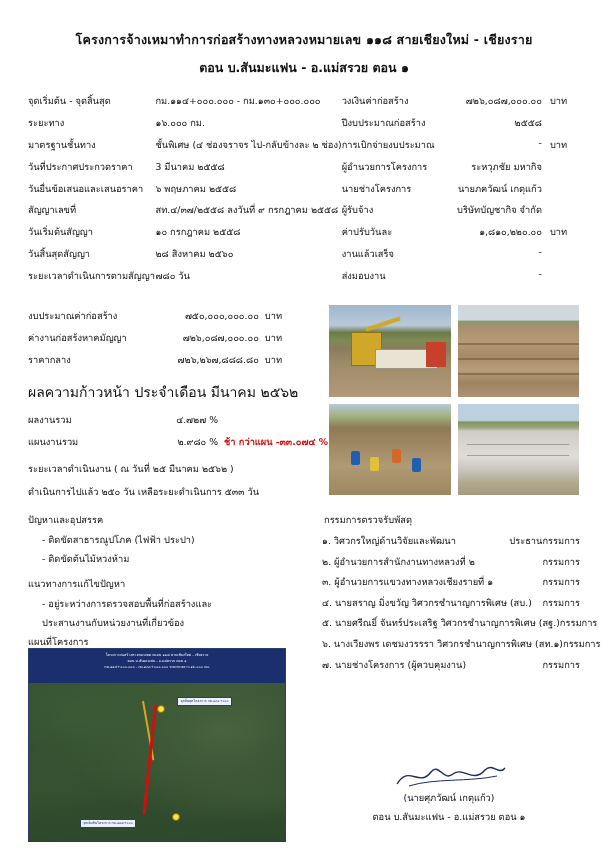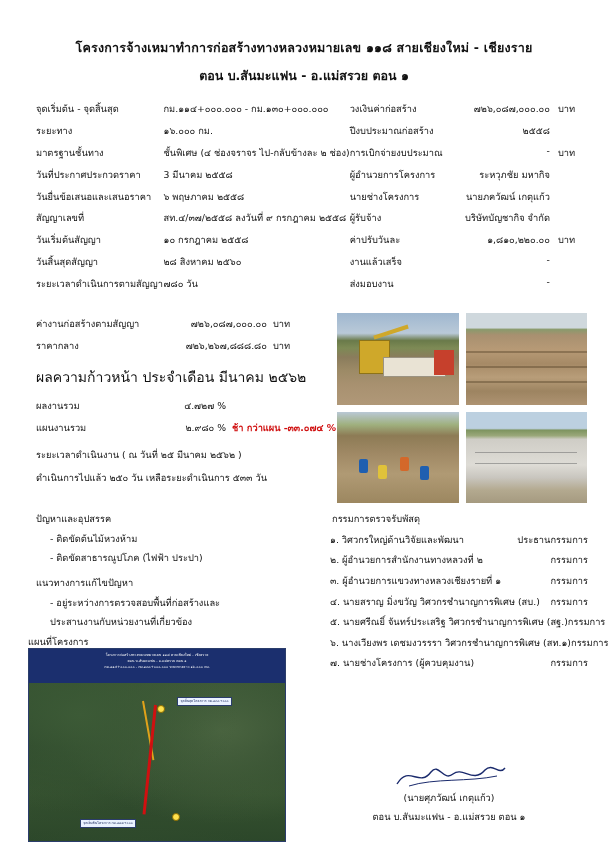--- a/index.html
+++ b/index.html
@@ -12,21 +12,21 @@
     height: 864px;
     font-family: "DejaVu Sans", "Liberation Sans", sans-serif;
     color: #111111;
     position: relative;
     overflow: hidden;
   }
   .page {
     position: relative;
     width: 608px;
     height: 763px;
-    padding: 8px;
+    padding: 0;
     box-sizing: border-box;
   }
   .title-block {
     text-align: center;
     padding-top: 30px;
   }
   .title-line1 {
     font-size: 12.5px;
     font-weight: bold;
     letter-spacing: 0.2px;
@@ -141,21 +141,21 @@
       linear-gradient(to bottom, #bcd0e0 0%, #bcd0e0 18%, #7e9460 20%, #9aa87a 26%,
         #cfcdc6 30%, #dedcd6 58%, #c9c6bf 72%, #b3a98f 86%, #a59a80 100%);
   }
   .ph4 .lane {
     position: absolute; left: 8%; right: 8%; top: 40%; height: 1px; background: rgba(120,120,120,.6);
   }
 
   
   .lower {
     position: relative;
-    margin: 26px 28px 0 28px;
+    margin: 13px 28px 0 28px;
     width: 552px;
     font-size: 9.3px;
   }
   .lower-left {
     width: 290px;
     float: left;
   }
   .lower-right {
     width: 262px;
     float: right;
@@ -327,21 +327,26 @@
           <td class="c-v3" style="text-align:right;padding-right:8px">-</td>
           <td class="c-unit"></td>
         </tr>
       </tbody>
   </table>
 
   <div class="mid">
     <table class="budget-table">
       <tbody id="budget-body">
           <tr>
-            <td class="b-label">ค่างานก่อสร้างตามสัญญา</td>
+            <td class="b-label">งบประมาณค่าก่อสร้าง</td>
+            <td class="b-val" style="text-align:right;padding-right:6px">๗๕๐,๐๐๐,๐๐๐.๐๐</td>
+            <td class="b-unit">บาท</td>
+          </tr>
+          <tr>
+            <td class="b-label">ค่างานก่อสร้งหาคมัญญา</td>
             <td class="b-val" style="text-align:right;padding-right:6px">๗๒๖,๐๘๗,๐๐๐.๐๐</td>
             <td class="b-unit">บาท</td>
           </tr>
           <tr>
             <td class="b-label">ราคากลาง</td>
             <td class="b-val" style="text-align:right;padding-right:6px">๗๒๖,๒๖๗,๘๘๘.๘๐</td>
             <td class="b-unit">บาท</td>
           </tr>
         </tbody>
     </table>
@@ -389,22 +394,22 @@
       <div class="photo ph4">
         <div class="lane" style="top:44%"></div>
         <div class="lane" style="top:56%"></div>
       </div>
     </div>
   </div>
 
   <div class="lower">
     <div class="lower-left">
       <div class="hdr">ปัญหาและอุปสรรค</div>
+      <div class="bullet">- ติดขัดสาธารณูปโภค (ไฟฟ้า ประปา)</div>
       <div class="bullet">- ติดขัดต้นไม้หวงห้าม</div>
-      <div class="bullet">- ติดขัดสาธารณูปโภค (ไฟฟ้า ประปา)</div>
       <div class="hdr" style="margin-top:10px">แนวทางการแก้ไขปัญหา</div>
       <div class="bullet">- อยู่ระหว่างการตรวจสอบพื้นที่ก่อสร้างและ</div>
       <div class="bullet">  ประสานงานกับหน่วยงานที่เกี่ยวข้อง</div>
     </div>
 
     <div class="lower-right">
       <div class="committee-title">กรรมการตรวจรับพัสดุ</div>
       <div id="committee-body">
           <div class="crow">
             <span class="nm">๑. วิศวกรใหญ่ด้านวิจัยและพัฒนา</span>

